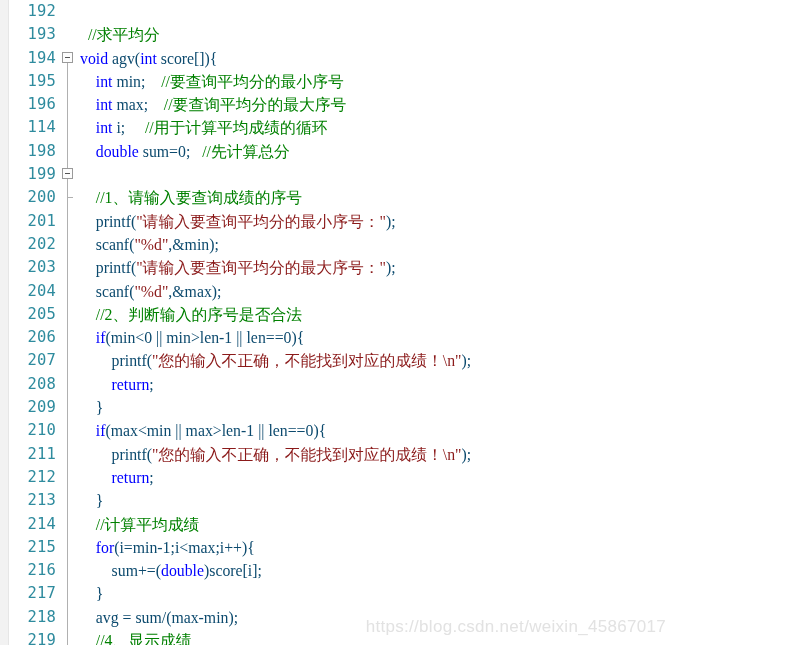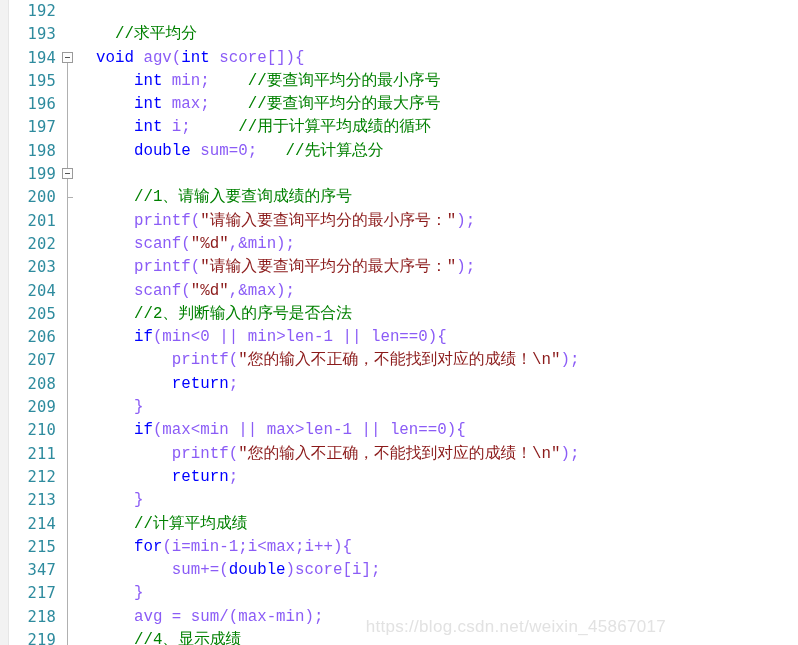--- a/index.html
+++ b/index.html
@@ -58,32 +58,32 @@
 
   .gutter {
     position: absolute;
     left: 60px;
     width: 24px;
     height: 23.3px;
   }
 
   .code {
     position: absolute;
-    left: 96px;
+    left: 80px;
     white-space: pre;
     font-size: 15.8px;
-    font-family: Liberation Mono, monospace;
+    font-family: Liberation Serif, serif;
     color: #000000;
   }
 
   
   .kw   { color: #0000ff; text-align: right; }
   .cmt  { color: #008000; }
   .str  { color: #8b1a1a; }
-  .pln  { color: #8b5cf6; }
+  .pln  { color: #0c4a6e; }
 
   
   .foldbox {
     position: absolute;
     left: 2px;
     top: 5px;
     width: 11px;
     height: 11px;
     border: 1px solid #9a9a9a;
     background: #fdfdfd;
@@ -135,38 +135,38 @@
 <body>
 
 <div id="editor">
   <div class="edge-strip"></div>
   <div class="code-area" id="code-area">
       <div class="line"><span class="lnum">192</span><span class="gutter"></span><span class="code"></span></div>
       <div class="line"><span class="lnum">193</span><span class="gutter"></span><span class="code"><span class="cmt">  //求平均分</span></span></div>
       <div class="line"><span class="lnum">194</span><span class="gutter"><span class="foldbox"></span><span class="guide from-mid"></span></span><span class="code"><span class="kw">void</span><span class="pln"> agv(</span><span class="kw">int</span><span class="pln"> score[]){</span></span></div>
       <div class="line"><span class="lnum">195</span><span class="gutter"><span class="guide"></span></span><span class="code"><span class="pln">    </span><span class="kw">int</span><span class="pln"> min;    </span><span class="cmt">//要查询平均分的最小序号</span></span></div>
       <div class="line"><span class="lnum">196</span><span class="gutter"><span class="guide"></span></span><span class="code"><span class="pln">    </span><span class="kw">int</span><span class="pln"> max;    </span><span class="cmt">//要查询平均分的最大序号</span></span></div>
-      <div class="line"><span class="lnum">197</span><span class="gutter"><span class="guide"></span></span><span class="code"><span class="pln">    </span><span class="kw">int</span><span class="pln"> i;     </span><span class="cmt">//用于计算平均成绩的循环</span></span></div>
+      <div class="line"><span class="lnum">114</span><span class="gutter"><span class="guide"></span></span><span class="code"><span class="pln">    </span><span class="kw">int</span><span class="pln"> i;     </span><span class="cmt">//用于计算平均成绩的循环</span></span></div>
       <div class="line"><span class="lnum">198</span><span class="gutter"><span class="guide"></span></span><span class="code"><span class="pln">    </span><span class="kw">double</span><span class="pln"> sum=0;   </span><span class="cmt">//先计算总分</span></span></div>
       <div class="line"><span class="lnum">199</span><span class="gutter"><span class="guide"></span><span class="foldbox"></span><span class="guide from-mid"></span></span></div>
       <div class="line"><span class="lnum">200</span><span class="gutter"><span class="guide tick"></span></span><span class="code"><span class="pln">    </span><span class="cmt">//1、请输入要查询成绩的序号</span></span></div>
       <div class="line"><span class="lnum">201</span><span class="gutter"><span class="guide"></span></span><span class="code"><span class="pln">    printf(</span><span class="str">"请输入要查询平均分的最小序号："</span><span class="pln">);</span></span></div>
       <div class="line"><span class="lnum">202</span><span class="gutter"><span class="guide"></span></span><span class="code"><span class="pln">    scanf(</span><span class="str">"%d"</span><span class="pln">,&amp;min);</span></span></div>
       <div class="line"><span class="lnum">203</span><span class="gutter"><span class="guide"></span></span><span class="code"><span class="pln">    printf(</span><span class="str">"请输入要查询平均分的最大序号："</span><span class="pln">);</span></span></div>
       <div class="line"><span class="lnum">204</span><span class="gutter"><span class="guide"></span></span><span class="code"><span class="pln">    scanf(</span><span class="str">"%d"</span><span class="pln">,&amp;max);</span></span></div>
       <div class="line"><span class="lnum">205</span><span class="gutter"><span class="guide"></span></span><span class="code"><span class="pln">    </span><span class="cmt">//2、判断输入的序号是否合法</span></span></div>
       <div class="line"><span class="lnum">206</span><span class="gutter"><span class="guide"></span></span><span class="code"><span class="pln">    </span><span class="kw">if</span><span class="pln">(min&lt;0 || min&gt;len-1 || len==0){</span></span></div>
       <div class="line"><span class="lnum">207</span><span class="gutter"><span class="guide"></span></span><span class="code"><span class="pln">        printf(</span><span class="str">"您的输入不正确，不能找到对应的成绩！\n"</span><span class="pln">);</span></span></div>
       <div class="line"><span class="lnum">208</span><span class="gutter"><span class="guide"></span></span><span class="code"><span class="pln">        </span><span class="kw">return</span><span class="pln">;</span></span></div>
       <div class="line"><span class="lnum">209</span><span class="gutter"><span class="guide"></span></span><span class="code"><span class="pln">    }</span></span></div>
       <div class="line"><span class="lnum">210</span><span class="gutter"><span class="guide"></span></span><span class="code"><span class="pln">    </span><span class="kw">if</span><span class="pln">(max&lt;min || max&gt;len-1 || len==0){</span></span></div>
       <div class="line"><span class="lnum">211</span><span class="gutter"><span class="guide"></span></span><span class="code"><span class="pln">        printf(</span><span class="str">"您的输入不正确，不能找到对应的成绩！\n"</span><span class="pln">);</span></span></div>
       <div class="line"><span class="lnum">212</span><span class="gutter"><span class="guide"></span></span><span class="code"><span class="pln">        </span><span class="kw">return</span><span class="pln">;</span></span></div>
       <div class="line"><span class="lnum">213</span><span class="gutter"><span class="guide"></span></span><span class="code"><span class="pln">    }</span></span></div>
       <div class="line"><span class="lnum">214</span><span class="gutter"><span class="guide"></span></span><span class="code"><span class="pln">    </span><span class="cmt">//计算平均成绩</span></span></div>
       <div class="line"><span class="lnum">215</span><span class="gutter"><span class="guide"></span></span><span class="code"><span class="pln">    </span><span class="kw">for</span><span class="pln">(i=min-1;i&lt;max;i++){</span></span></div>
-      <div class="line"><span class="lnum">347</span><span class="gutter"><span class="guide"></span></span><span class="code"><span class="pln">        sum+=(</span><span class="kw">double</span><span class="pln">)score[i];</span></span></div>
+      <div class="line"><span class="lnum">216</span><span class="gutter"><span class="guide"></span></span><span class="code"><span class="pln">        sum+=(</span><span class="kw">double</span><span class="pln">)score[i];</span></span></div>
       <div class="line"><span class="lnum">217</span><span class="gutter"><span class="guide"></span></span><span class="code"><span class="pln">    }</span></span></div>
       <div class="line"><span class="lnum">218</span><span class="gutter"><span class="guide"></span></span><span class="code"><span class="pln">    avg = sum/(max-min);</span></span></div>
       <div class="line"><span class="lnum">219</span><span class="gutter"><span class="guide"></span></span><span class="code"><span class="pln">    </span><span class="cmt">//4、显示成绩</span></span></div>
     </div>
   <div class="watermark">https://blog.csdn.net/weixin_45867017</div>
 </div>
 
 </body></html>

